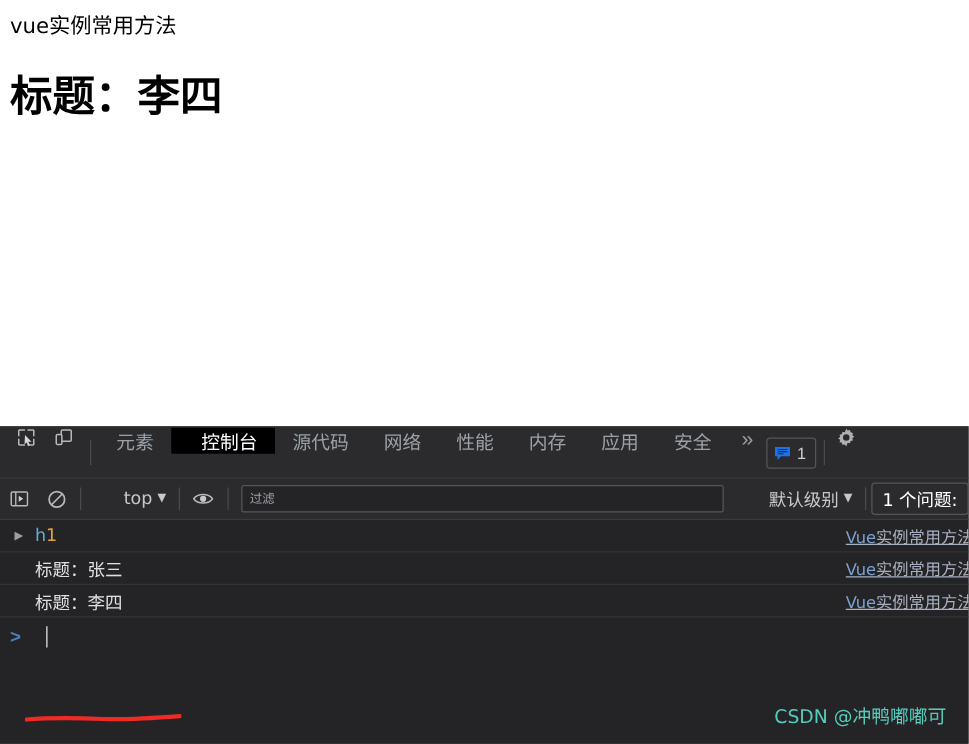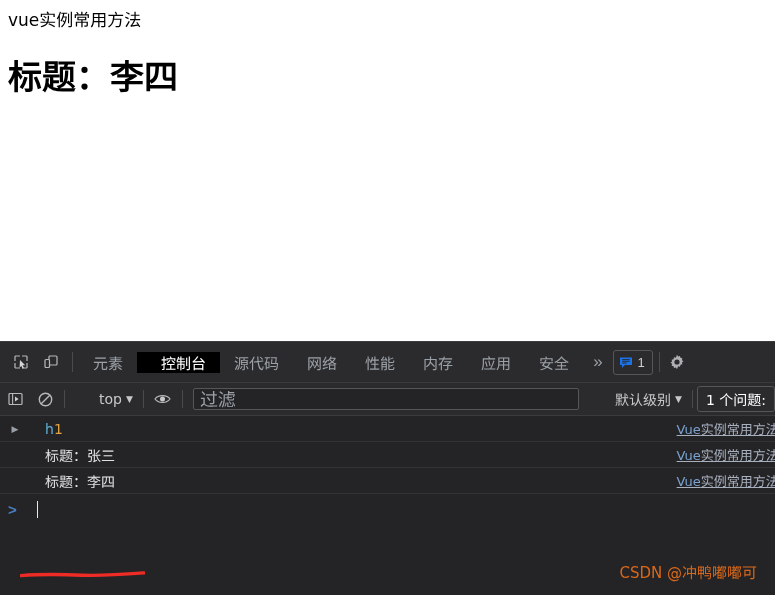--- a/index.html
+++ b/index.html
@@ -60,21 +60,21 @@
     overflow: hidden;
     border-top: 1px solid #3b3b3e;
   }
 
   
   #main-tabbar {
     position: relative;
     height: 40px;
     background: #2b2b2e;
     display: flex;
-    align-items: center;
+    align-items: flex-start;
     border-bottom: 1px solid #3b3b3e;
   }
   .tool-icon-btn {
     width: 30px;
     display: flex;
     align-items: center;
     justify-content: center;
     cursor: pointer;
   }
   .tool-icon-btn:first-child { margin-left: 6px; }
@@ -173,21 +173,21 @@
     color: #c8c8c8;
   }
   #filter-input {
     flex: 1;
     height: 22px;
     margin: 0 6px;
     background: #242427;
     border: 1px solid #55555a;
     border-radius: 2px;
     color: #d8d8d8;
-    font-size: 18px;
+    font-size: 10px;
     padding: 0 6px;
     font-family: "DejaVu Sans", "Liberation Sans", sans-serif;
     outline: none;
     box-sizing: border-box;
   }
   #filter-input::placeholder { color: #9aa0a6; opacity: 1; }
   #issues-pill {
     border: 1px solid #55555a;
     border-radius: 3px;
     color: #ffffff;
@@ -221,21 +221,21 @@
     font-size: 9px;
     text-align: center;
     flex: 0 0 14px;
     cursor: pointer;
   }
   .console-row .msg {
     font-size: 14px;
     color: #e0e0e0;
     white-space: nowrap;
     font-family: "DejaVu Sans", "Liberation Sans", sans-serif;
-    margin-left: 23px;
+    margin-left: 6px;
   }
   .node-tag { color: #5db0d7; }
   .node-num { color: #e0a33e; }
   .console-row .source-link {
     position: absolute;
     right: -8px;
     top: 3px;
     font-size: 13px;
     color: #a8b0be;
     text-decoration: underline;
@@ -278,21 +278,21 @@
     height: 7px;
     pointer-events: none;
     z-index: 20;
   }
 
   
   #watermark {
     position: absolute;
     right: 18px;
     bottom: 14px;
-    color: #f97316;
+    color: #5eead4;
     font-size: 15px;
     opacity: 0.85;
     white-space: nowrap;
     font-family: "DejaVu Sans", "Liberation Sans", sans-serif;
   }
 
   
   #scroll-strip {
     position: absolute;
     right: 0;

